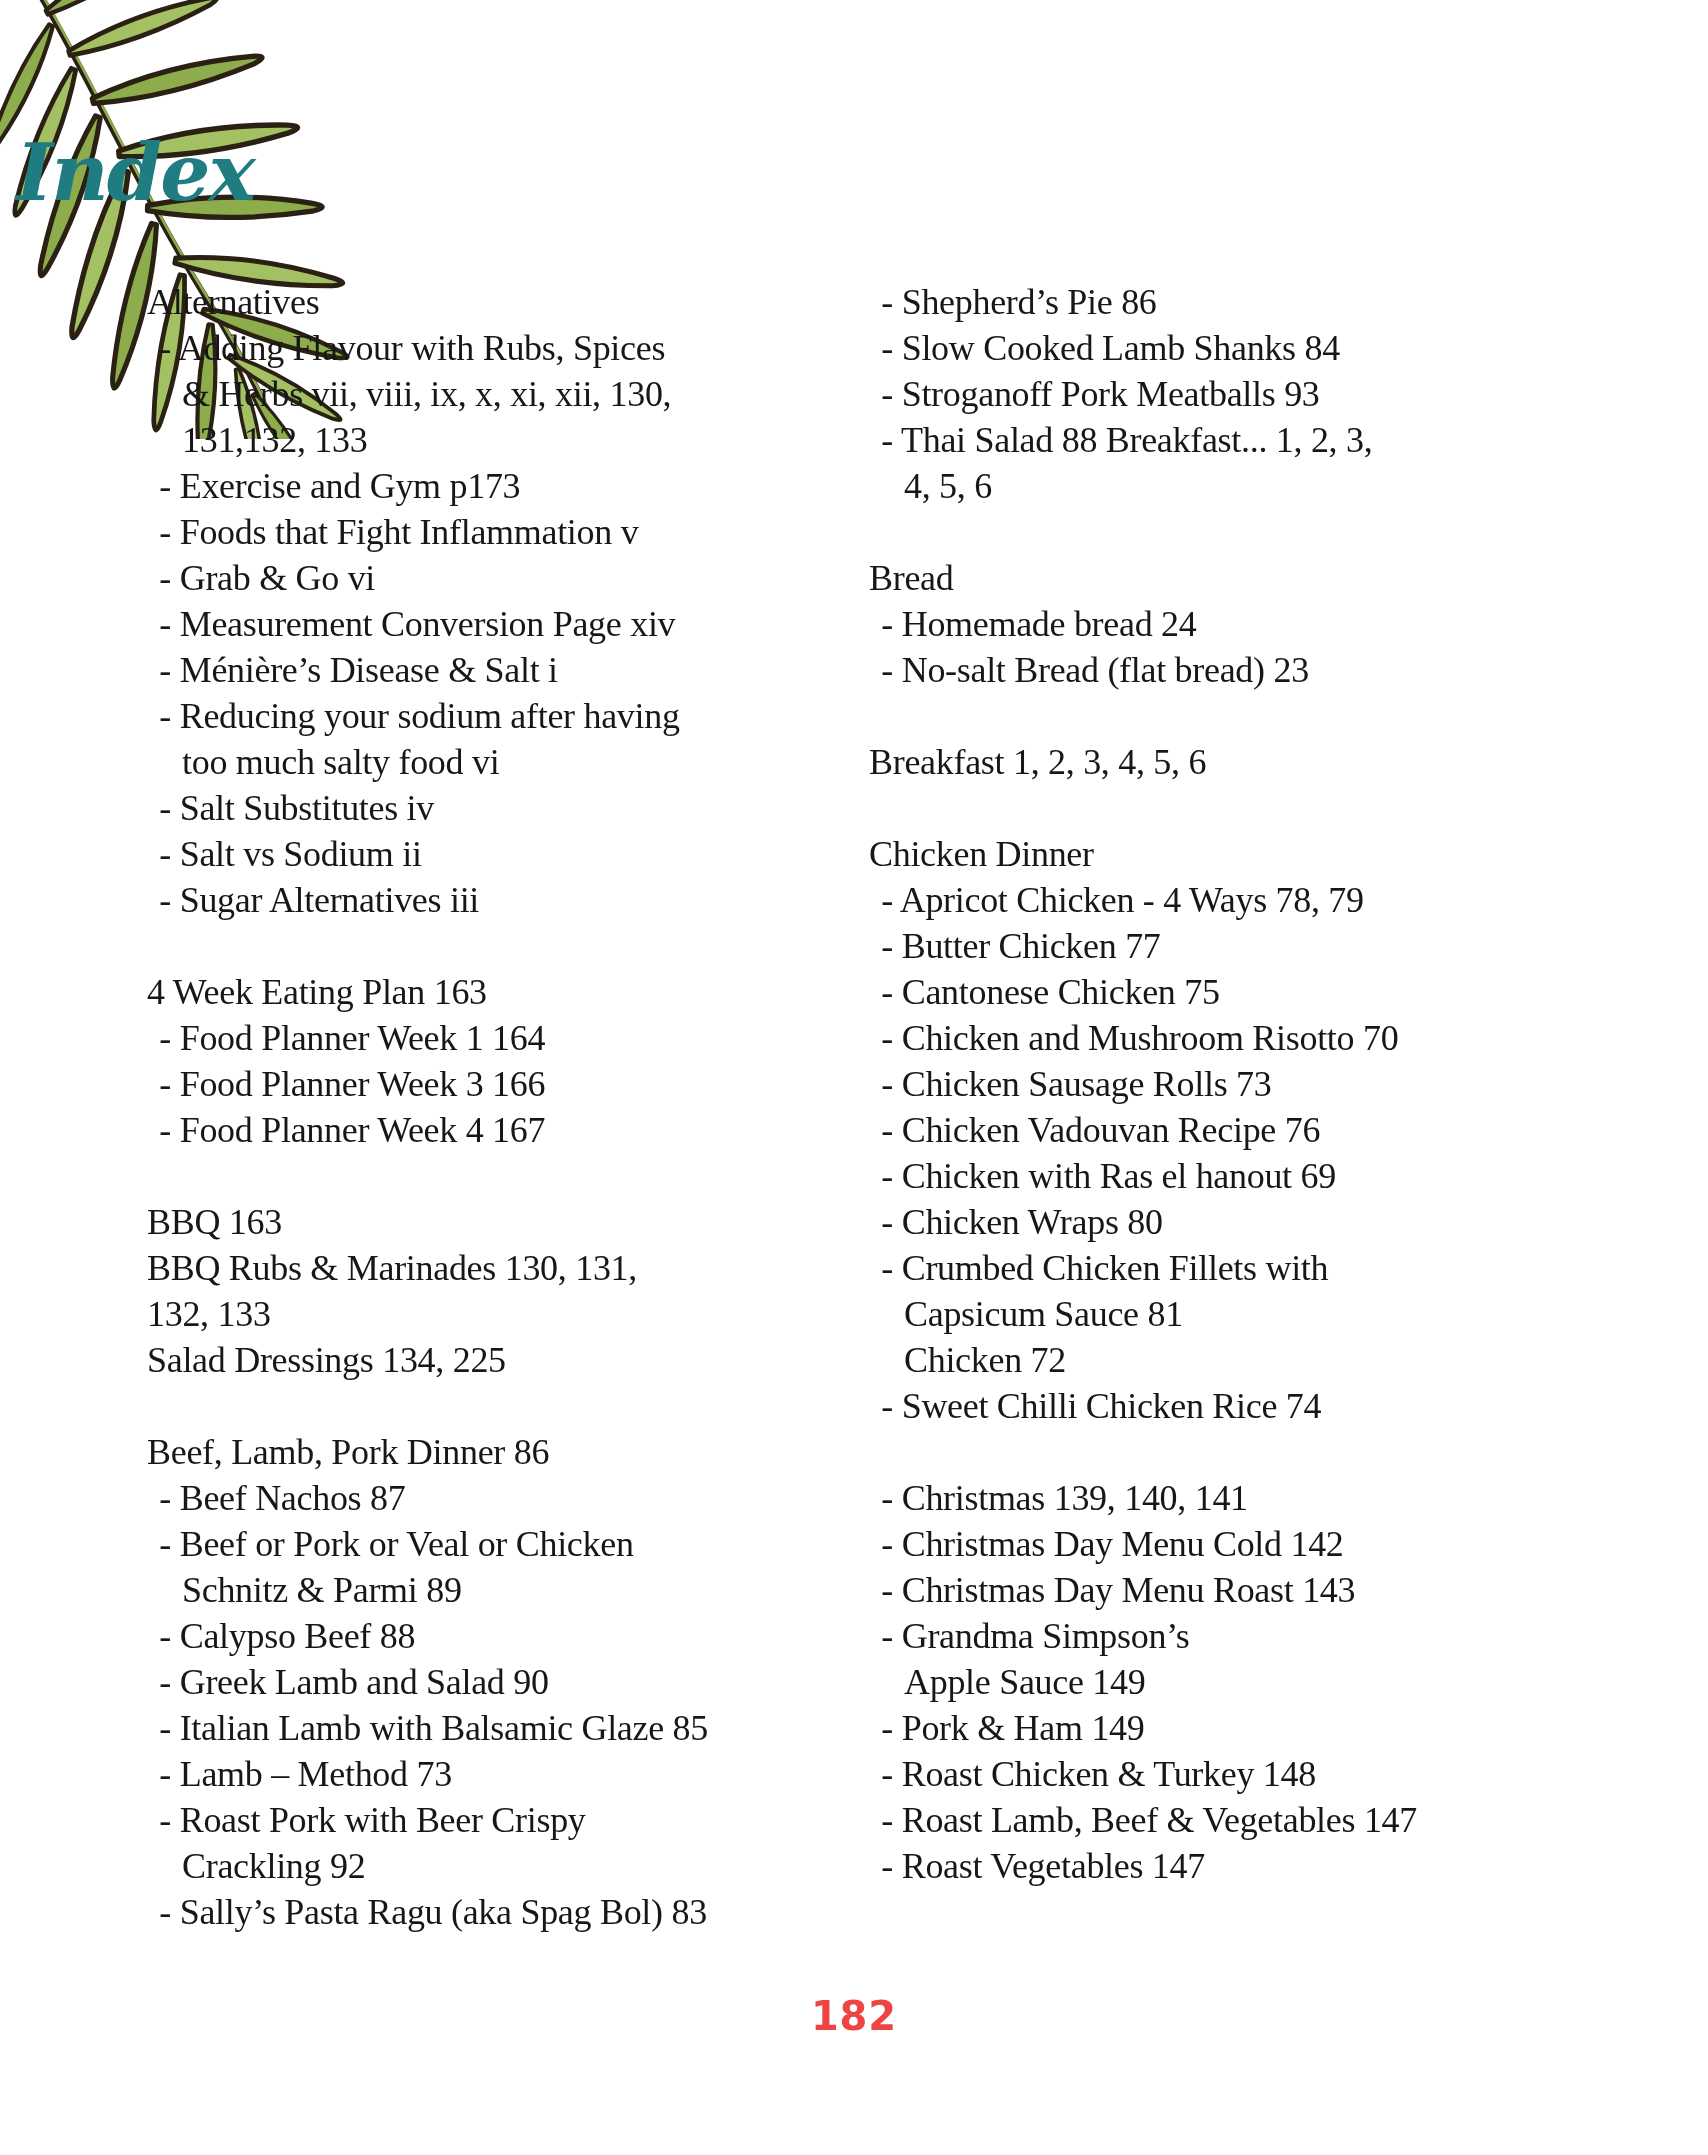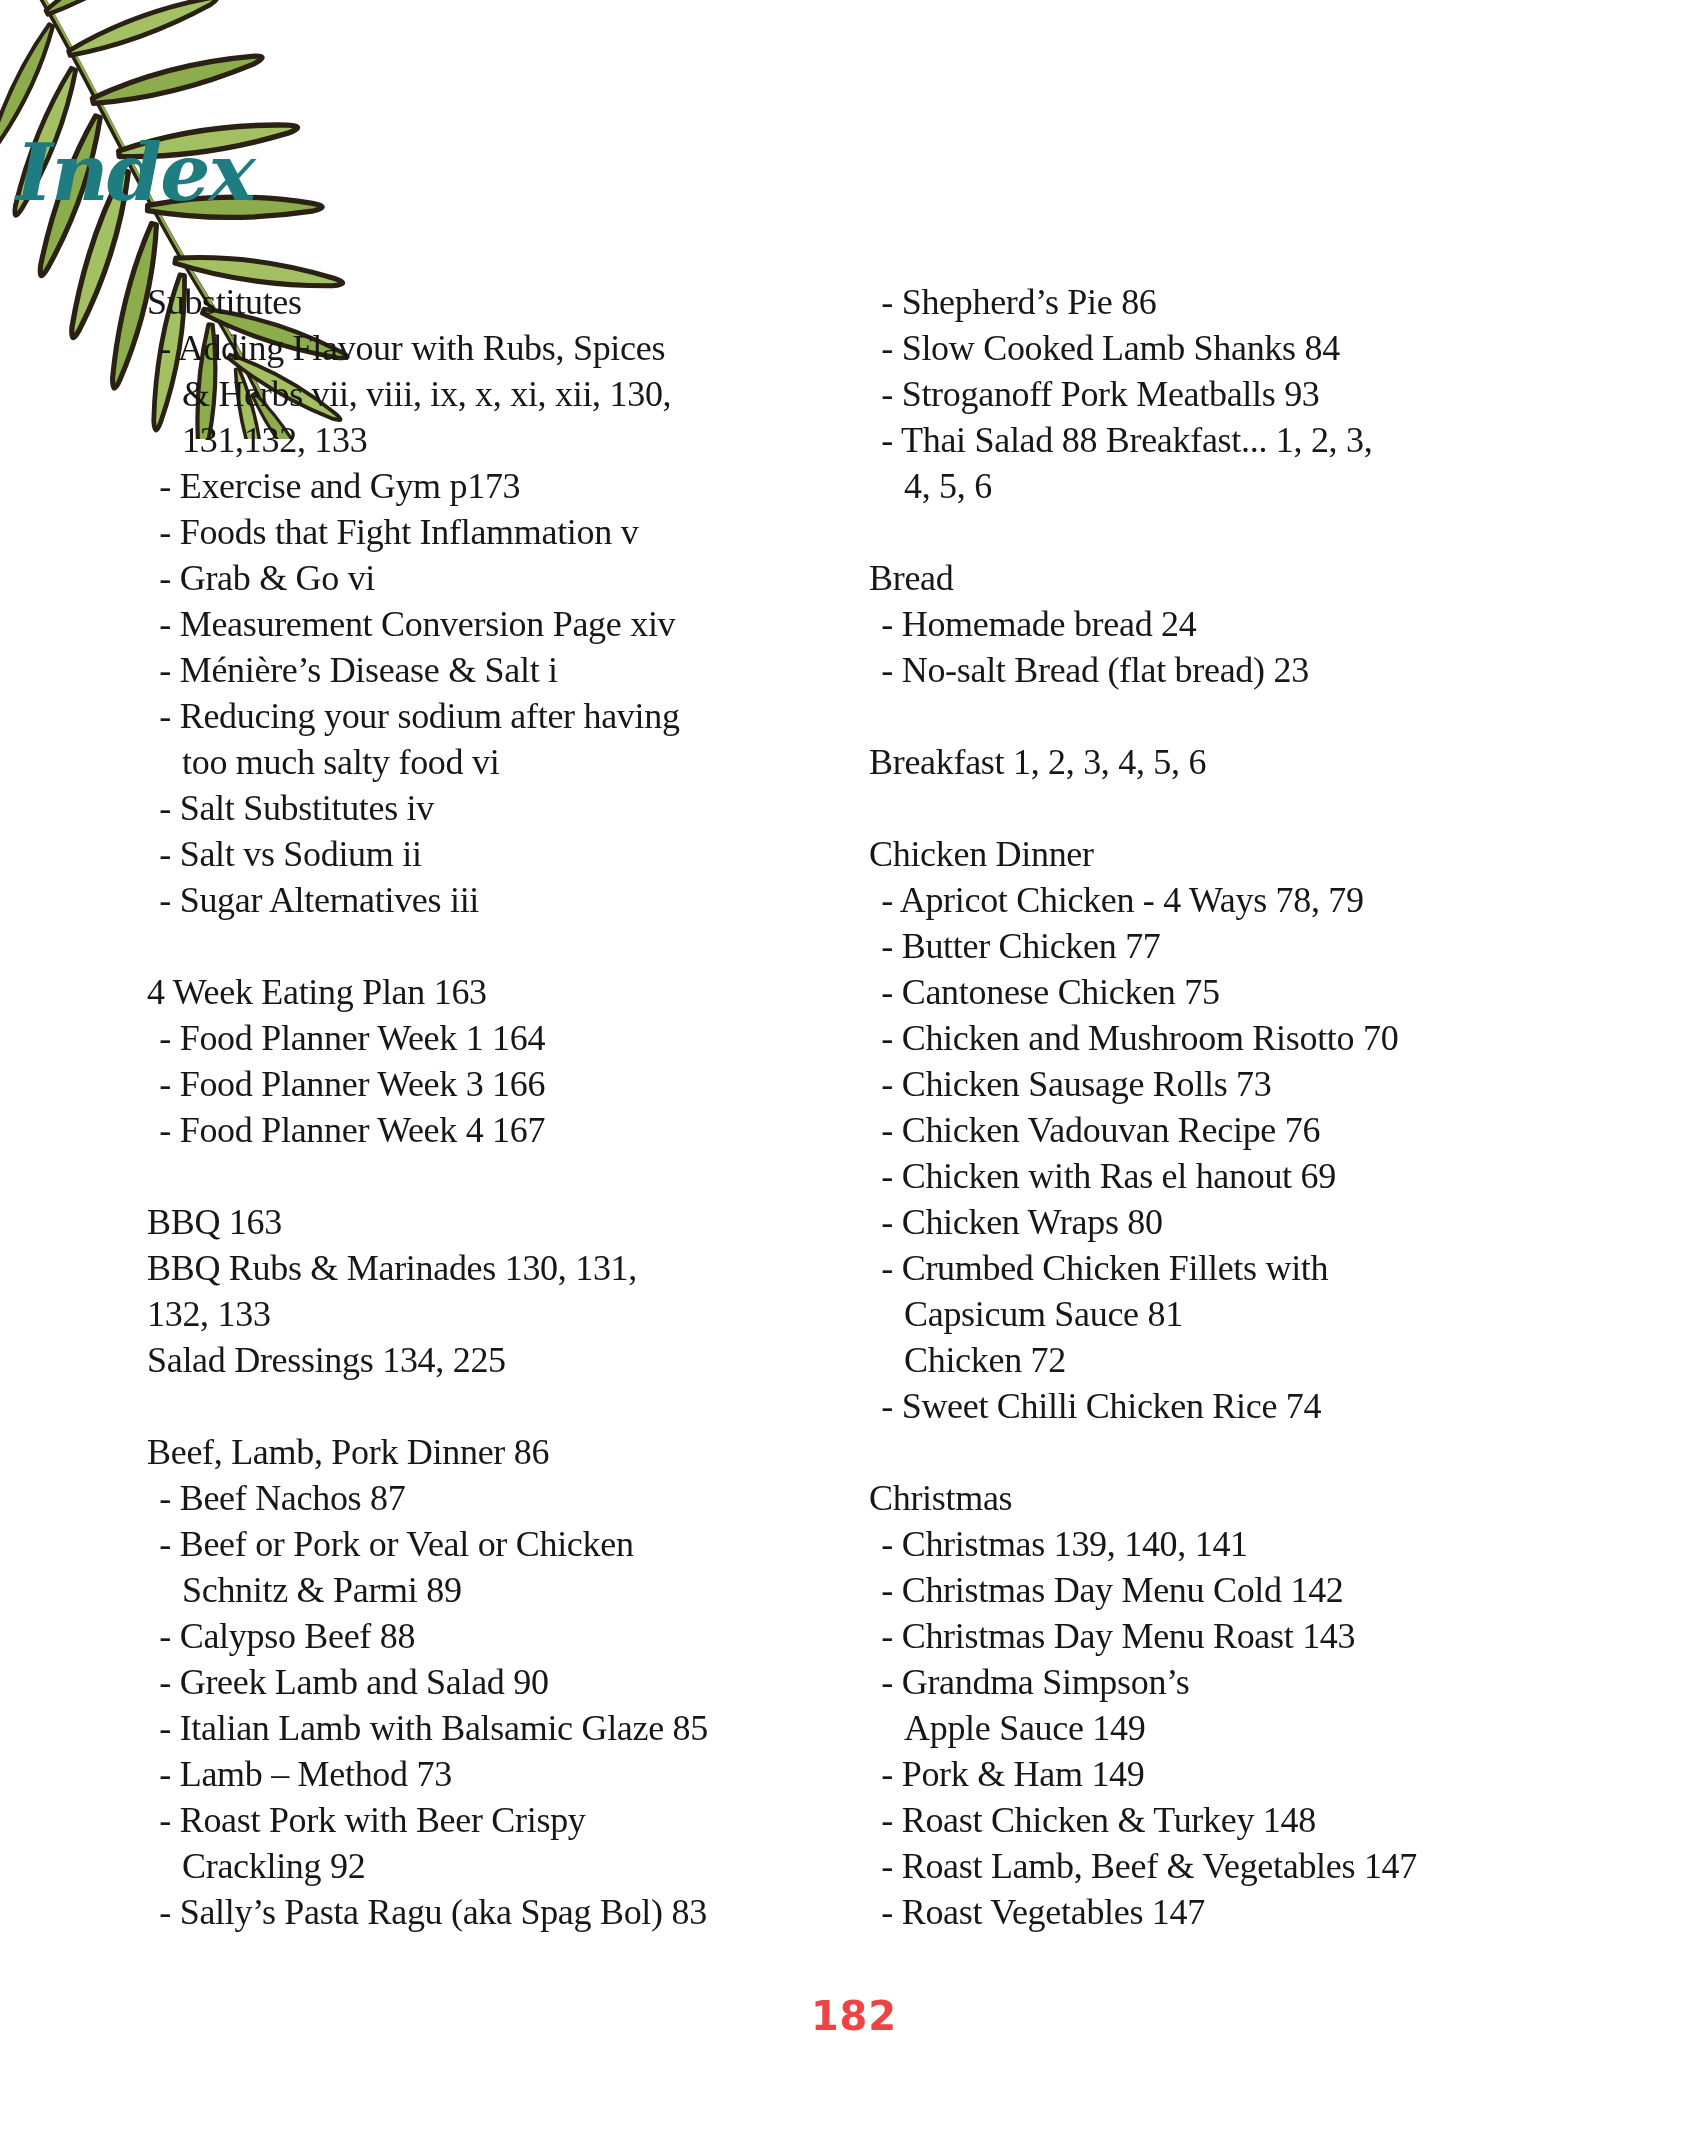--- a/index.html
+++ b/index.html
@@ -95,21 +95,21 @@
     <use href="#leaf" transform="translate(210,314) rotate(102) scale(1.35)" fill="#a3c162"></use>
     <use href="#leaf" transform="translate(242,370) rotate(96) scale(1.2)" fill="#8dac4b"></use>
     <use href="#leaf" transform="translate(272,420) rotate(80) scale(1.0)" fill="#a3c162"></use>
     <use href="#leaf" transform="translate(290,448) rotate(58) scale(0.9)" fill="#8dac4b"></use>
   </g>
 </svg>
 
 <div class="page-title" style="color: rgb(31, 124, 128);">Index</div>
 
 <div class="col" id="col-left">
-    <div class="line header">Substitutes</div>
+    <div class="line header">Alternatives</div>
     <div class="line entry">- Adding Flavour with Rubs, Spices</div>
     <div class="line cont">&amp; Herbs vii, viii, ix, x, xi, xii, 130,</div>
     <div class="line cont">131,132, 133</div>
     <div class="line entry">- Exercise and Gym p173</div>
     <div class="line entry">- Foods that Fight Inflammation v</div>
     <div class="line entry">- Grab &amp; Go vi</div>
     <div class="line entry">- Measurement Conversion Page xiv</div>
     <div class="line entry">- Ménière’s Disease &amp; Salt i</div>
     <div class="line entry">- Reducing your sodium after having</div>
     <div class="line cont">too much salty food vi</div>
@@ -159,21 +159,20 @@
     <div class="line entry">- Chicken and Mushroom Risotto 70</div>
     <div class="line entry">- Chicken Sausage Rolls 73</div>
     <div class="line entry">- Chicken Vadouvan Recipe 76</div>
     <div class="line entry">- Chicken with Ras el hanout 69</div>
     <div class="line entry">- Chicken Wraps 80</div>
     <div class="line entry">- Crumbed Chicken Fillets with</div>
     <div class="line cont">Capsicum Sauce 81</div>
     <div class="line cont">Chicken 72</div>
     <div class="line entry">- Sweet Chilli Chicken Rice 74</div>
     <div class="line gap"></div>
-    <div class="line header">Christmas</div>
     <div class="line entry">- Christmas 139, 140, 141</div>
     <div class="line entry">- Christmas Day Menu Cold 142</div>
     <div class="line entry">- Christmas Day Menu Roast 143</div>
     <div class="line entry">- Grandma Simpson’s</div>
     <div class="line cont">Apple Sauce 149</div>
     <div class="line entry">- Pork &amp; Ham 149</div>
     <div class="line entry">- Roast Chicken &amp; Turkey 148</div>
     <div class="line entry">- Roast Lamb, Beef &amp; Vegetables 147</div>
     <div class="line entry">- Roast Vegetables 147</div>
   </div>

